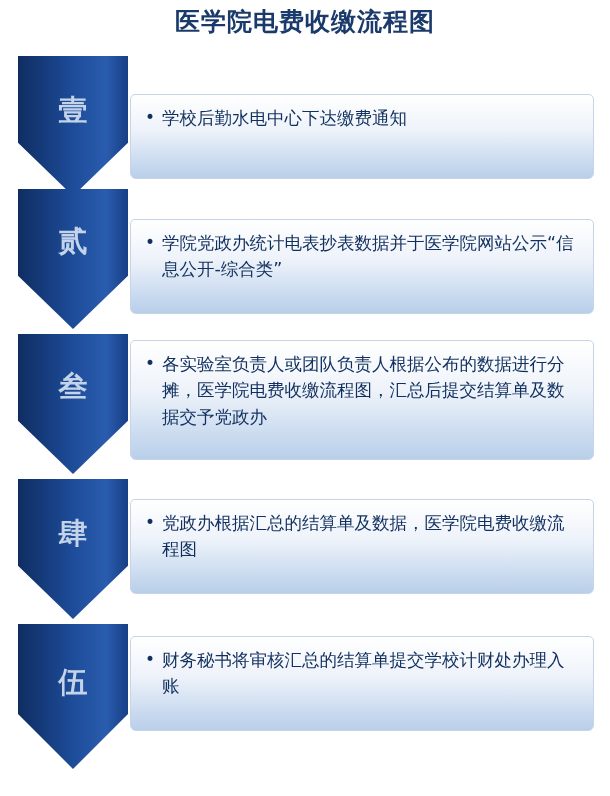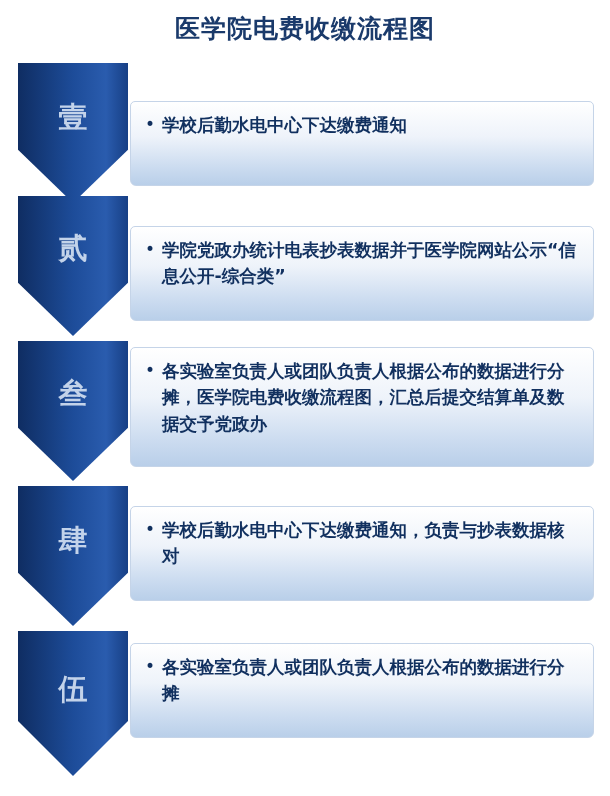--- a/index.html
+++ b/index.html
@@ -13,21 +13,21 @@
     font-family: "Liberation Sans", sans-serif;
     overflow: hidden;
     position: relative;
   }
   #page-title {
     text-align: center;
     font-size: 25px;
     font-weight: bold;
     color: #1a3a6b;
     letter-spacing: 1px;
-    padding-top: 12px;
+    padding-top: 5px;
     padding-bottom: 6px;
     font-family: "DejaVu Sans", "Liberation Sans", sans-serif;
   }
   #flow {
     position: relative;
     width: 610px;
   }
   .row {
     position: relative;
     width: 610px;
@@ -73,21 +73,20 @@
   }
   .bullet-dot {
     flex: 0 0 auto;
     margin-right: 7px;
     font-size: 17px;
     line-height: 1.5;
     color: #11305f;
   }
   .bullet-text {
     flex: 1 1 auto;
-    font-weight: bold;
   }
 </style>
 </head>
 <body>
 
 <div id="page-title">医学院电费收缴流程图</div>
 
 <div id="flow">
 
   <div class="row" style="height:145px;">
@@ -126,30 +125,30 @@
     </div>
   </div>
 
   <div class="row" style="height:145px;">
     <div class="chevron" style="top:0px; height:140px;">
       <span class="chevron-label" style="margin-top:40px;">肆</span>
     </div>
     <div class="textbox" style="top:20px; height:95px;">
       <div class="bullet-line">
         <span class="bullet-dot">•</span>
-        <span class="bullet-text">学校后勤水电中心下达缴费通知，负责与抄表数据核对</span>
+        <span class="bullet-text">党政办根据汇总的结算单及数据，医学院电费收缴流程图</span>
       </div>
     </div>
   </div>
 
   <div class="row" style="height:160px;">
     <div class="chevron" style="top:0px; height:145px;">
       <span class="chevron-label" style="margin-top:44px;">伍</span>
     </div>
     <div class="textbox" style="top:12px; height:95px;">
       <div class="bullet-line">
         <span class="bullet-dot">•</span>
-        <span class="bullet-text">各实验室负责人或团队负责人根据公布的数据进行分摊</span>
+        <span class="bullet-text">财务秘书将审核汇总的结算单提交学校计财处办理入账</span>
       </div>
     </div>
   </div>
 
 </div>
 
 </body></html>

